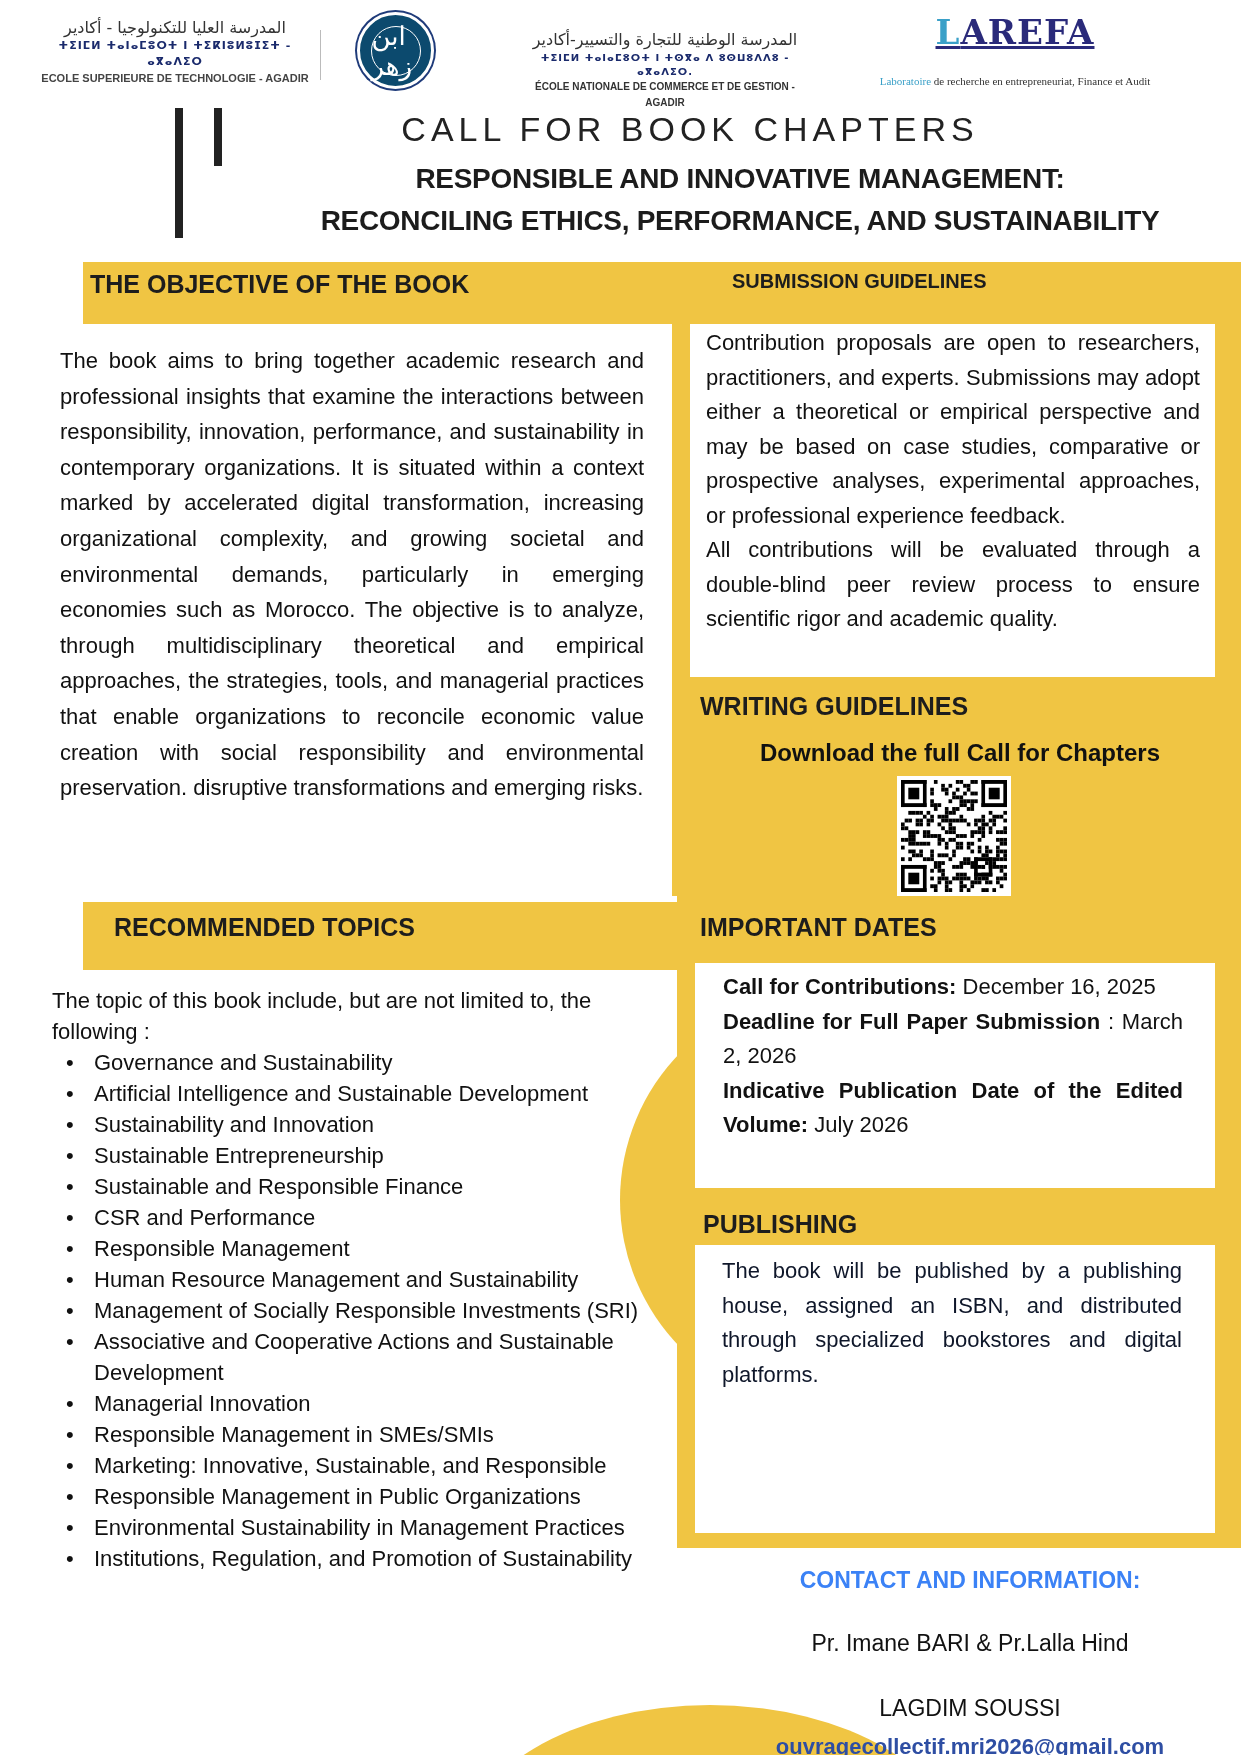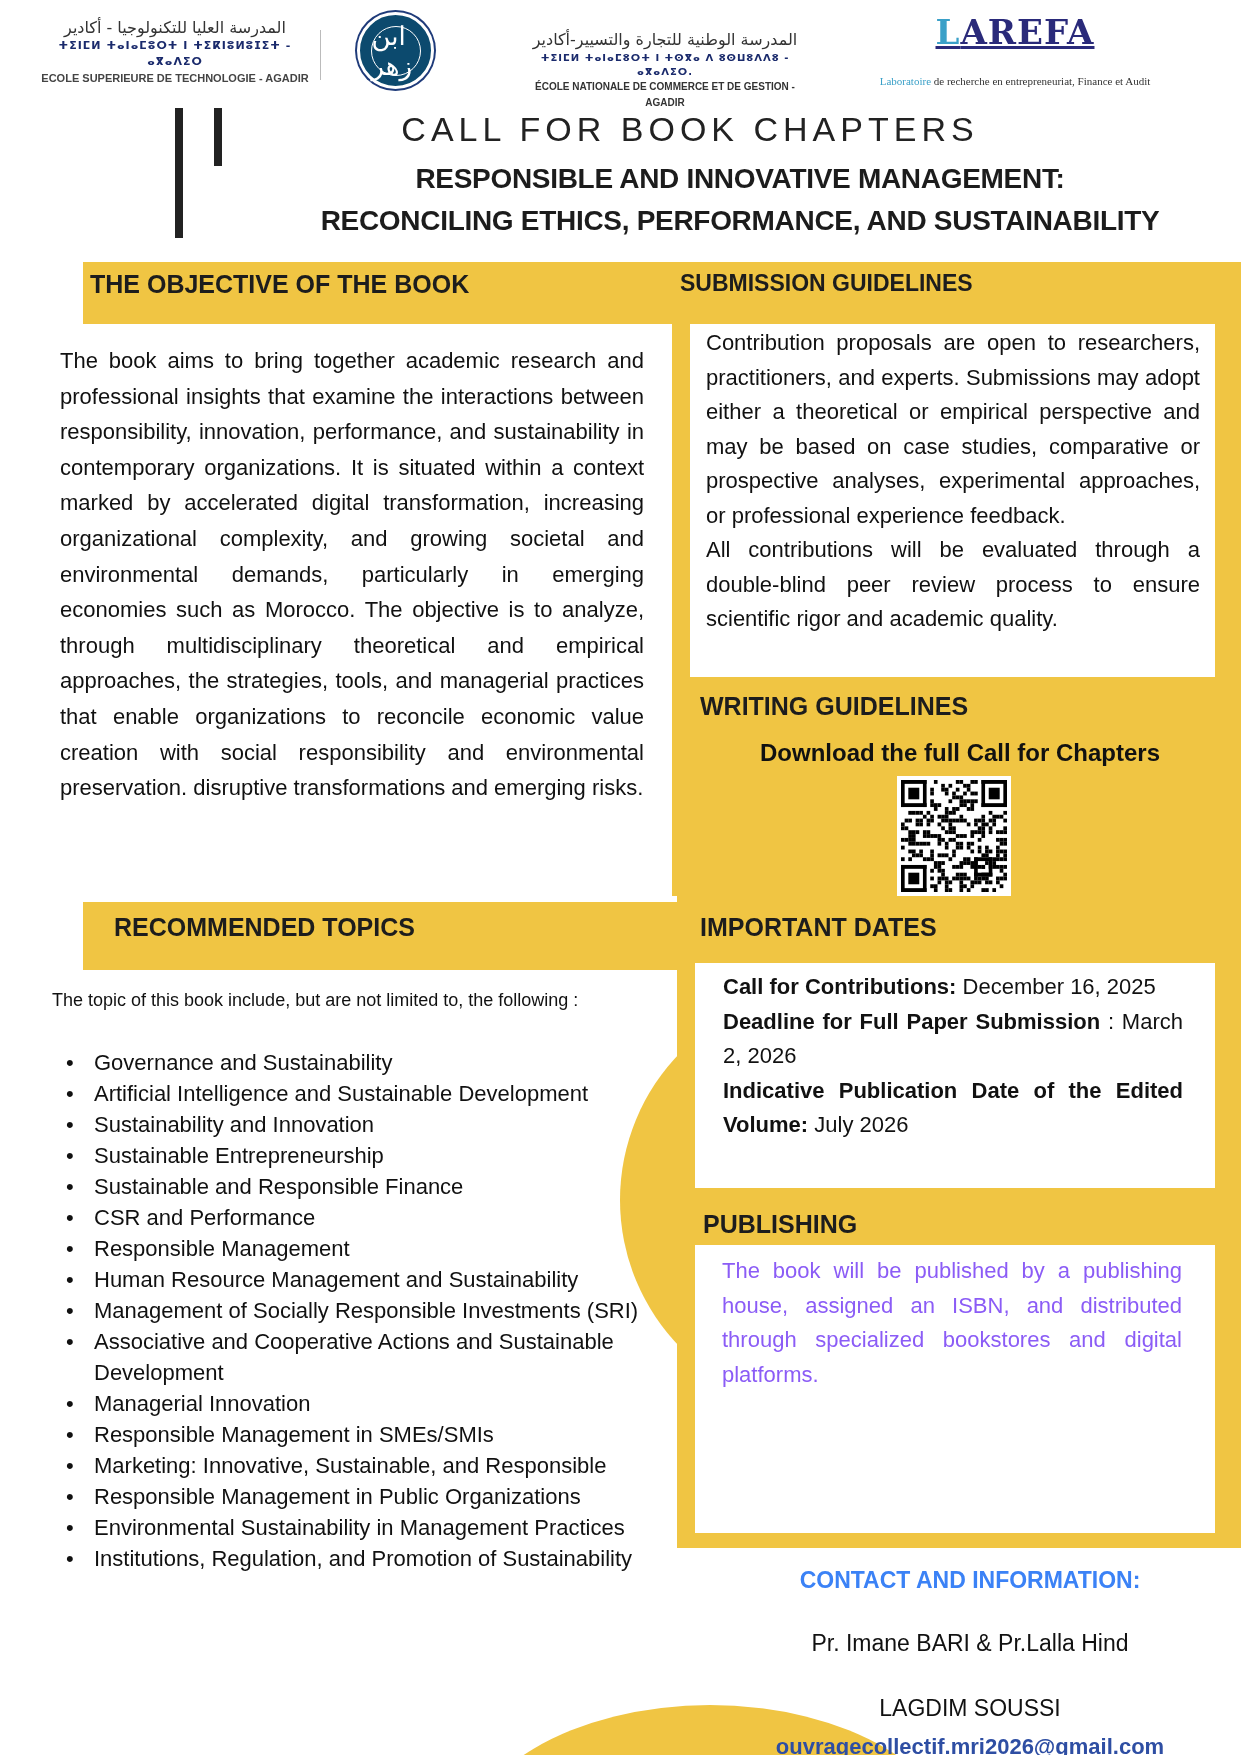--- a/index.html
+++ b/index.html
@@ -34,50 +34,50 @@
   .main-title { left: 240px; top: 158px; width: 1000px; text-align: center; font-size: 28px; font-weight: bold; color: #1c1c1c; line-height: 42px; letter-spacing: -0.3px; }
 
   
   .obj-band { left: 83px; top: 262px; width: 598px; height: 62px; }
   .obj-title { left: 90px; top: 270px; font-size: 25px; font-weight: bold; color: #1d1d1d; }
   .obj-sidebar { left: 672px; top: 324px; width: 8px; height: 572px; }
   .obj-text { left: 60px; top: 343px; width: 584px; font-size: 22px; line-height: 35.6px; text-align: justify; color: #111; }
 
   .rec-band { left: 83px; top: 902px; width: 598px; height: 68px; }
   .rec-title { left: 114px; top: 913px; font-size: 25px; font-weight: bold; color: #1d1d1d; }
-  .rec-intro { left: 52px; top: 985px; width: 600px; font-size: 18px; line-height: 31px; color: #111; }
+  .rec-intro { left: 52px; top: 985px; width: 600px; font-size: 22px; line-height: 31px; color: #111; }
   .topic-list { left: 52px; top: 1047px; width: 620px; list-style: none; }
   .topic-list li { position: relative; padding-left: 42px; font-size: 22px; line-height: 31px; color: #111; }
   .topic-list li .bullet { position: absolute; left: 14px; top: 0; }
 
   
   .circle-mid { left: 620px; top: 990px; width: 420px; height: 420px; border-radius: 50%; }
   .circle-bottom { left: 460px; top: 1705px; width: 500px; height: 300px; border-radius: 50%; }
 
   
   .right-panel { left: 677px; top: 262px; width: 564px; height: 1286px; }
-  .sub-title { left: 680px; top: 270px; font-size: 23px; font-weight: bold; color: #1d1d1d; }
+  .sub-title { left: 732px; top: 270px; font-size: 20px; font-weight: bold; color: #1d1d1d; }
   .sub-box { left: 690px; top: 324px; width: 525px; height: 353px; background: #fff; }
   .sub-text { left: 706px; top: 326px; width: 494px; font-size: 22px; line-height: 34.5px; text-align: justify; color: #111; }
   .sub-text p { margin: 0; }
 
   .wg-title { left: 700px; top: 692px; font-size: 25px; font-weight: bold; color: #1d1d1d; }
   .download-label { left: 700px; top: 739px; width: 520px; text-align: center; font-size: 24px; font-weight: bold; color: #111; }
   .qr { left: 897px; top: 776px; width: 114px; height: 120px; background: #fff; padding: 4px; }
   .qr svg { width: 106px; height: 112px; display: block; }
 
   .dates-title { left: 700px; top: 913px; font-size: 25px; font-weight: bold; color: #1d1d1d; }
   .dates-box { left: 695px; top: 963px; width: 520px; height: 225px; background: #fff; }
   .dates-text { left: 723px; top: 970px; width: 460px; font-size: 22px; line-height: 34.5px; text-align: justify; color: #111; }
   .dates-text .lbl { font-weight: bold; }
   .dates-text div { text-align: justify; text-align-last: left; }
 
   .pub-title { left: 703px; top: 1210px; font-size: 25px; font-weight: bold; color: #1d1d1d; }
   .pub-box { left: 695px; top: 1245px; width: 520px; height: 288px; background: #fff; }
-  .pub-text { left: 722px; top: 1254px; width: 460px; font-size: 22px; line-height: 34.5px; text-align: justify; color: #8b5cf6; }
+  .pub-text { left: 722px; top: 1254px; width: 460px; font-size: 22px; line-height: 34.5px; text-align: justify; color: #0f172a; }
   .pub-text p { margin: 0; }
 
   
   .contact { left: 700px; top: 1563px; width: 540px; text-align: center; }
   .contact-title { font-size: 23px; font-weight: bold; color: #3b82f6; line-height: 34px; }
   .contact-names { font-size: 23px; color: #111; line-height: 38px; margin-top: 27px; }
   .contact-email { font-size: 22px; font-weight: bold; color: #2e4ea3; line-height: 40px; text-decoration: none; }
 </style>
 </head>
 <body>

